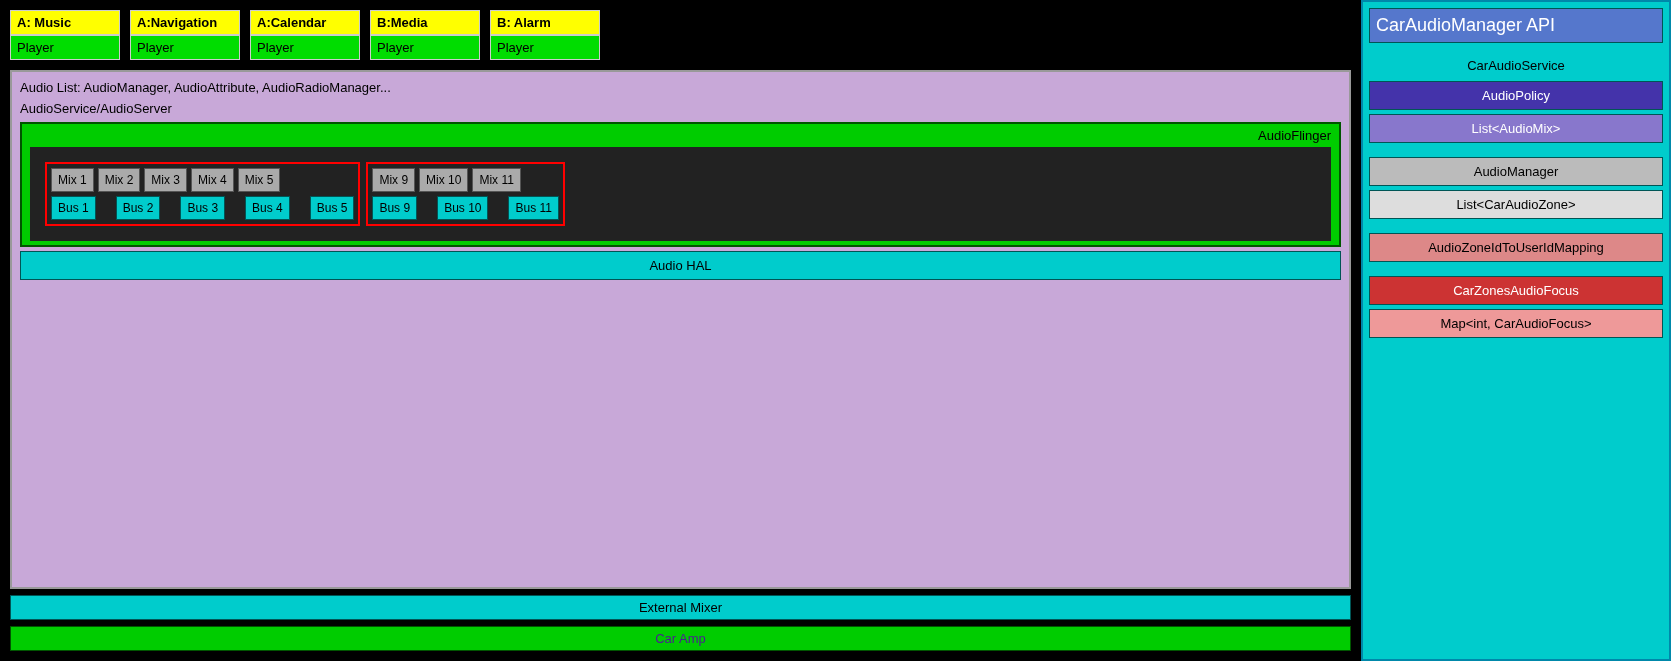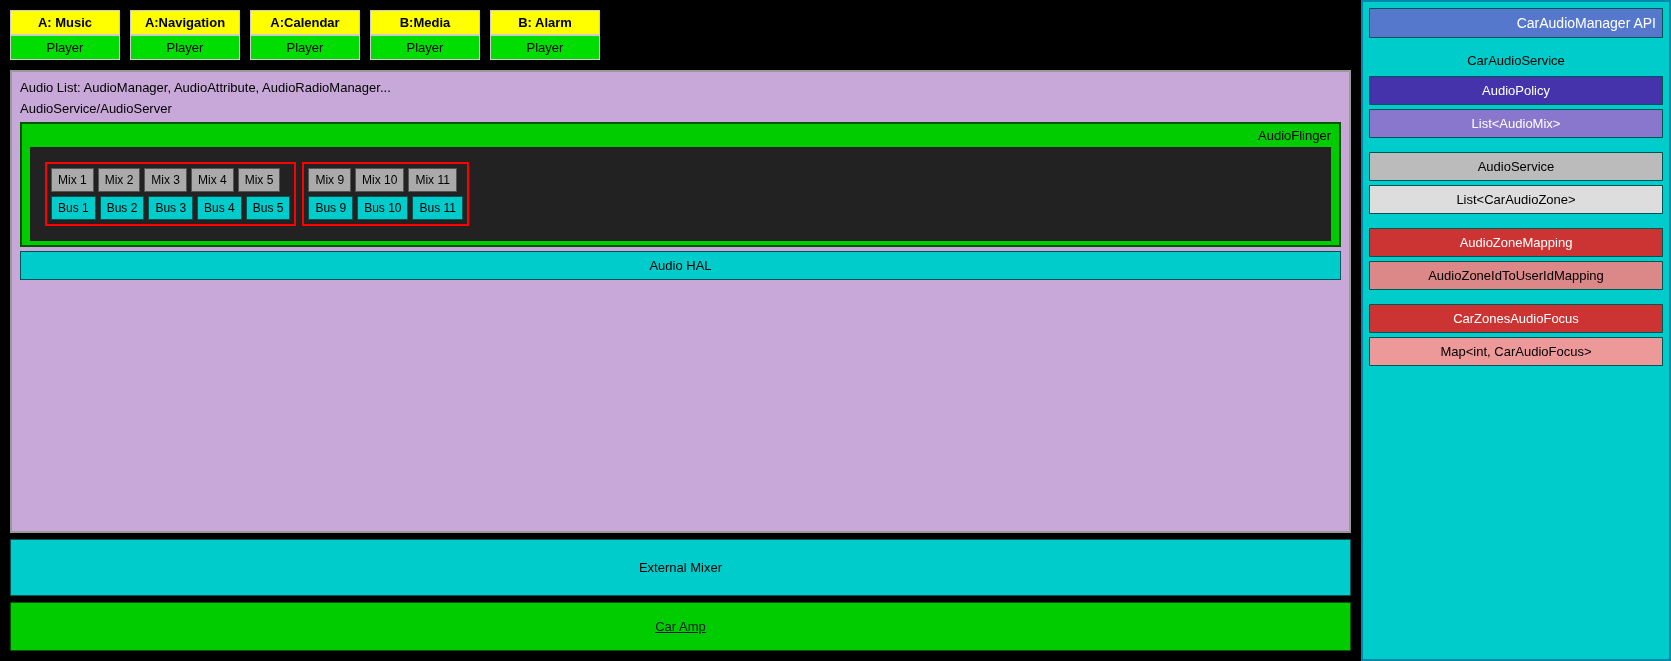--- a/index.html
+++ b/index.html
@@ -27,21 +27,20 @@
     #app-row {
       display: flex;
       gap: 10px;
       margin-bottom: 4px;
     }
 
     .app-block {
       display: flex;
       flex-direction: column;
       width: 110px;
-      text-align: center;
     }
 
     .app-label {
       background: yellow;
       color: black;
       padding: 4px 6px;
       font-weight: bold;
       font-size: 13px;
       border: 1px solid #ccc;
     }
@@ -109,21 +108,21 @@
       background: #aaa;
       color: black;
       padding: 4px 6px;
       font-size: 12px;
       border: 1px solid #555;
       white-space: nowrap;
     }
 
     .bus-boxes {
       display: flex;
-      gap: 4px;
+      gap: 20px;
     }
 
     .bus-box {
       background: #00cccc;
       color: black;
       padding: 4px 6px;
       font-size: 12px;
       border: 1px solid #005555;
       white-space: nowrap;
     }
@@ -135,54 +134,53 @@
       padding: 6px;
       text-align: center;
       color: black;
       font-size: 13px;
     }
 
     
     #external-mixer {
       background: #00cccc;
       border: 1px solid #005555;
-      padding: 20px;
+      padding: 4px;
       text-align: center;
       color: black;
       font-size: 13px;
     }
 
     
     #car-amp {
       background: #00cc00;
       border: 1px solid #005500;
-      padding: 16px;
-      text-align: center;
-      color: #0f172a;
-      font-size: 13px;
-      text-decoration: underline;
+      padding: 4px;
+      text-align: center;
+      color: #4c1d95;
+      font-size: 13px;
     }
 
     
     #right-panel {
       width: 310px;
       background: #00cccc;
       border: 2px solid #0088aa;
       display: flex;
       flex-direction: column;
       padding: 6px;
       gap: 4px;
     }
 
     .rp-blue-header {
       background: #5577cc;
       color: white;
-      text-align: right;
-      padding: 6px;
-      font-size: 14px;
+      text-align: left;
+      padding: 6px;
+      font-size: 18px;
     }
 
     .rp-section-title {
       color: black;
       text-align: center;
       font-size: 13px;
       padding: 4px;
       margin-top: 7px;
     }
 
@@ -331,21 +329,20 @@
 
   <div id="car-amp">Car Amp</div>
 </div>
 
 <div id="right-panel">
   <div class="rp-blue-header rp-box">CarAudioManager API</div>
   <div class="rp-section-title">CarAudioService</div>
   <div class="rp-purple-block rp-box">AudioPolicy</div>
   <div class="rp-light-purple rp-box">List&lt;AudioMix&gt;</div>
   <div class="rp-spacer"></div>
-  <div class="rp-gray-block rp-box">AudioService</div>
+  <div class="rp-gray-block rp-box">AudioManager</div>
   <div class="rp-light-gray rp-box">List&lt;CarAudioZone&gt;</div>
   <div class="rp-spacer"></div>
-  <div class="rp-red-block rp-box">AudioZoneMapping</div>
   <div class="rp-light-red rp-box">AudioZoneIdToUserIdMapping</div>
   <div class="rp-spacer"></div>
   <div class="rp-red-block rp-box">CarZonesAudioFocus</div>
   <div class="rp-salmon rp-box">Map&lt;int, CarAudioFocus&gt;</div>
 </div>
 
 </body></html>

